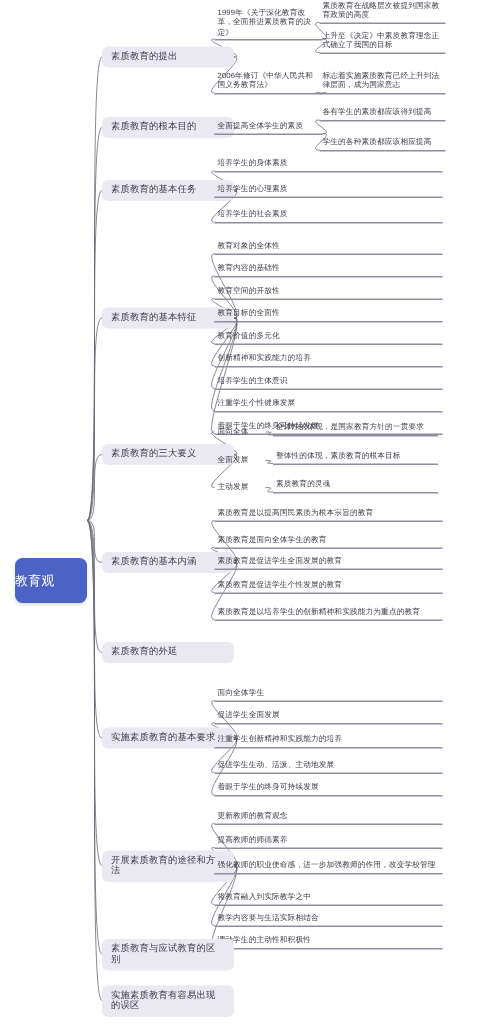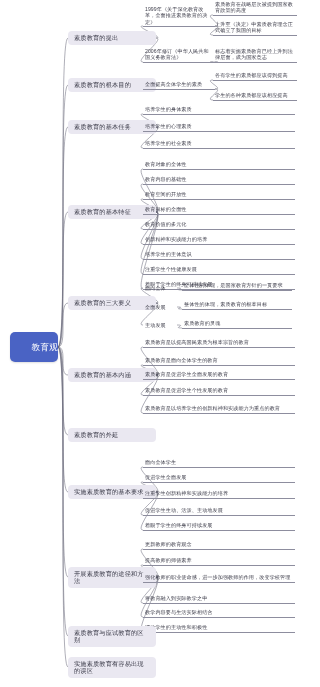--- a/index.html
+++ b/index.html
@@ -29,23 +29,24 @@
     line-height: 1.22;
     -webkit-font-smoothing: antialiased;
   }
   
   .root {
     background: #4a63c4;
     color: #ffffff;
     border-radius: 5px;
     font-size: 8.5px;
     letter-spacing: .3px;
-    justify-content: flex-end;
+    justify-content: flex-start;
     text-align: center;
     box-shadow: 0 1px 2px rgba(0,0,0,.13);
+    margin-top: 40px;
   }
   
   .lvl2 {
     background: #eae8f1;
     color: #3a3a48;
     border-radius: 4px;
     font-size: 6.2px;
     padding: 3px 6px;
     letter-spacing: .15px;
   }

